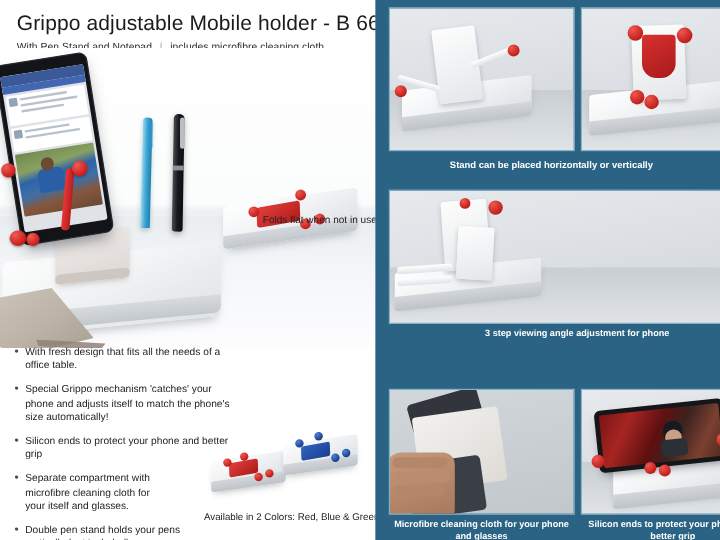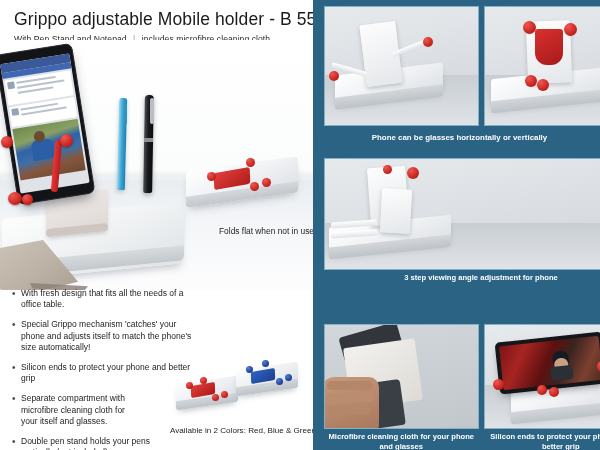--- a/index.html
+++ b/index.html
@@ -76,21 +76,21 @@
 
   
   #flat-unit{position:absolute;left:186px;top:114px;width:112px;height:48px;}
   #flat-base{position:absolute;left:0;top:10px;width:112px;height:36px;
      background:linear-gradient(160deg,#ffffff 0%,#f0f2f4 45%,#dcdfe3 100%);
      transform:skewY(-8deg);border-radius:4px;box-shadow:0 5px 8px -4px rgba(90,100,110,.45);}
   #flat-front{position:absolute;left:0;top:35px;width:112px;height:11px;background:linear-gradient(180deg,#d5d9dd,#c2c7cc);transform:skewY(-8deg);border-radius:0 0 4px 4px;}
   #flat-pad{position:absolute;left:28px;top:16px;width:36px;height:17px;background:linear-gradient(150deg,#e23f3c,#b01c1a);transform:skewY(-8deg) rotate(-2deg);border-radius:3px;}
   .flat-grip{position:absolute;width:9px;height:9px;border-radius:50%;background:radial-gradient(circle at 32% 28%,#f0564e,#c3201d 70%);}
   #fg1{left:21px;top:18px;} #fg2{left:60px;top:4px;} #fg3{left:64px;top:28px;} #fg4{left:76px;top:24px;}
-  #flat-caption{position:absolute;left:219px;top:178px;font-size:8.4px;color:#242424;white-space:nowrap;margin-top:48px;}
+  #flat-caption{position:absolute;left:219px;top:178px;font-size:8.4px;color:#242424;white-space:nowrap;}
 
   
   #cloth{position:absolute;left:-14px;top:200px;width:92px;height:58px;
      background:linear-gradient(145deg,#cfc6bb 0%,#bcb2a6 55%,#a79c90 100%);
      clip-path:polygon(0% 18%,62% 0%,100% 72%,28% 100%,0% 66%);
      box-shadow:0 3px 6px -2px rgba(80,75,70,.4);}
   #cloth-fold{position:absolute;left:30px;top:243px;width:58px;height:9px;background:#8e8378;
      clip-path:polygon(0% 0%,100% 35%,92% 100%,4% 60%);opacity:.85;}
 
   
@@ -143,21 +143,21 @@
   #row2 .cap{min-height:20px;} #row3 .cap{min-height:20px;}
 </style>
 </head>
 <body>
 
 <div id="page">
 
   <div id="left-panel">
 
     <div id="title-block">
-      <div id="product-title">Grippo adjustable Mobile holder - B 55</div>
+      <div id="product-title">Grippo adjustable Mobile holder - B 66</div>
       <div id="subtitle-row">
         <span>With Pen Stand and Notepad</span>
         <span class="sub-sep">|</span>
         <span>includes microfibre cleaning cloth</span>
       </div>
     </div>
 
     <div id="hero">
       <div id="hero-bg"></div>
       <div id="hero-floor"></div>
@@ -289,21 +289,21 @@
           <div class="pback" style="left:42px;top:14px;width:44px;height:62px;transform:rotate(-2deg);"></div>
           <div class="ppad" style="left:50px;top:22px;width:28px;height:36px;border-radius:3px 3px 12px 12px;"></div>
           <span class="pgrip" style="left:38px;top:14px;width:13px;height:13px;"></span>
           <span class="pgrip" style="left:79px;top:16px;width:13px;height:13px;"></span>
           <span class="pgrip" style="left:40px;top:68px;width:12px;height:12px;"></span>
           <span class="pgrip" style="left:52px;top:72px;width:12px;height:12px;"></span>
         </div>
       </div>
     </div>
     <div id="cap-row1">
-      <div class="cap-wide">Phone can be glasses horizontally or vertically</div>
+      <div class="cap-wide">Stand can be placed horizontally or vertically</div>
     </div>
 
     <div class="photo-row" id="row2">
       <div class="cell">
         <div class="photo">
           <div class="floor"></div>
           <div class="pbase" style="left:4px;top:62px;width:122px;height:28px;transform:skewY(-6deg);"></div>
           <div class="pfront" style="left:4px;top:82px;width:122px;height:12px;transform:skewY(-6deg);"></div>
           <div class="pback" style="left:44px;top:8px;width:38px;height:58px;transform:rotate(-4deg);"></div>
           <div class="pback" style="left:56px;top:30px;width:30px;height:44px;transform:rotate(3deg);"></div>

